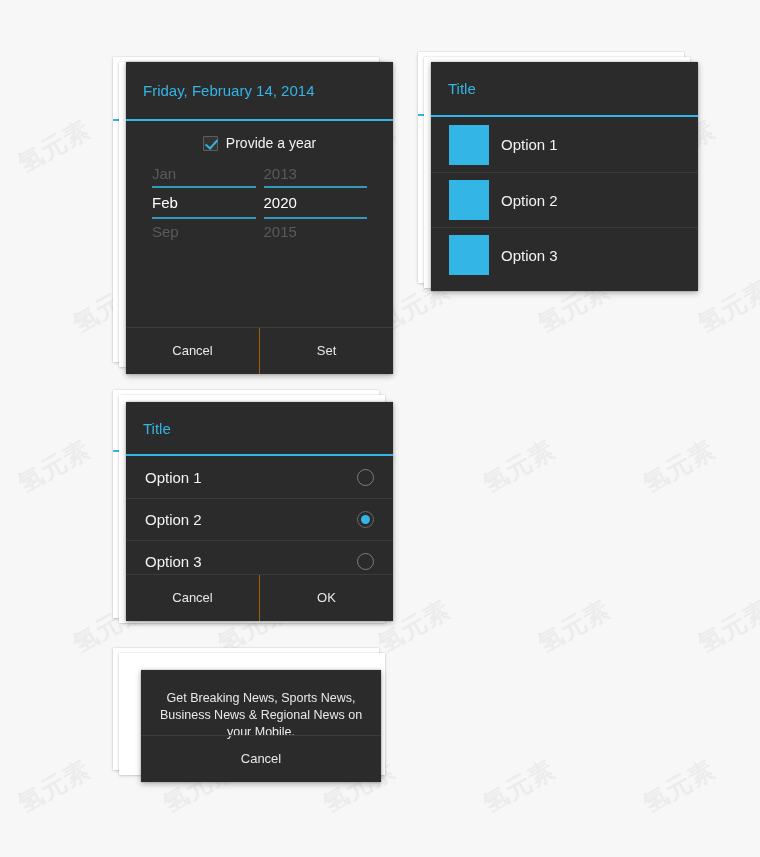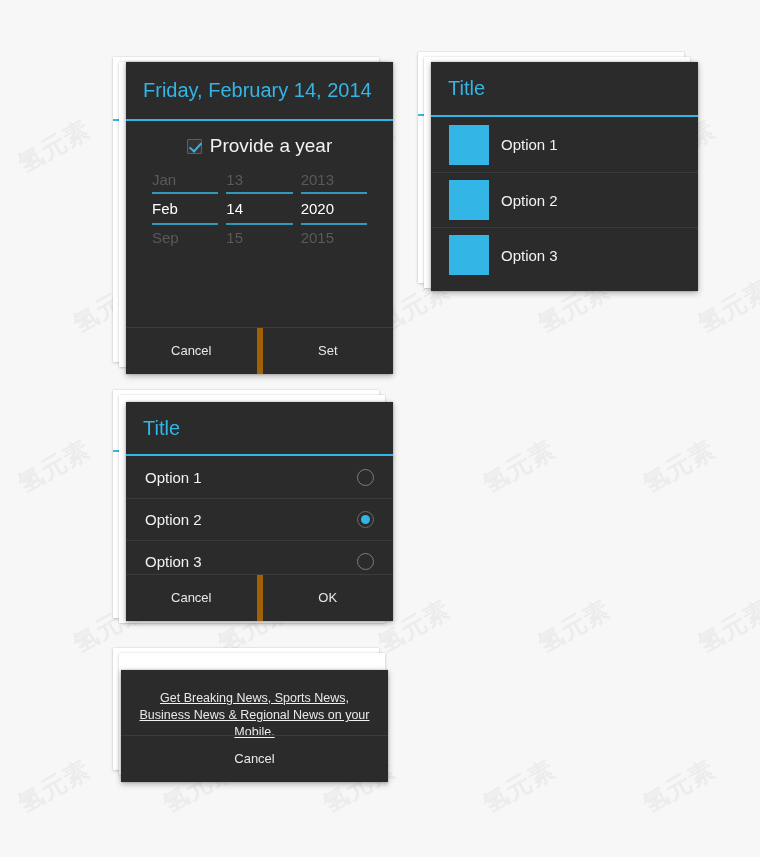--- a/index.html
+++ b/index.html
@@ -55,21 +55,21 @@
     position: absolute;
     background: #2b2b2b;
     box-shadow: 0 2px 6px rgba(0,0,0,0.30), 0 0 2px rgba(0,0,0,0.25);
     color: #f2f2f2;
     overflow: hidden;
   }
 
   
   .dlg-title {
     color: #33b5e5;
-    font-size: 20px;
+    font-size: 15px;
     padding: 7px 17px;
     display: flex;
     align-items: center;
     height: 100%;
     box-sizing: border-box;
   }
   .title-zone {
     position: relative;
     border-bottom: 2px solid #33b5e5;
     box-sizing: border-box;
@@ -100,21 +100,21 @@
     position: absolute;
     left: 4px;
     top: 0px;
     width: 5px;
     height: 10px;
     border: solid #33b5e5;
     border-width: 0 2.4px 2.4px 0;
     transform: rotate(42deg);
   }
   .cb-label {
-    font-size: 19px;
+    font-size: 14px;
     color: #f2f2f2;
   }
 
   .spinner-row {
     display: flex;
     padding: 0 22px;
   }
   .spin-col {
     flex: 1;
     position: relative;
@@ -151,21 +151,21 @@
   .btn {
     flex: 1;
     text-align: center;
     font-size: 13px;
     color: #e8e8e8;
     line-height: 46px;
     height: 46px;
     cursor: pointer;
     user-select: none;
   }
-  .btn + .btn { border-left: 6px solid #a16207; }
+  .btn + .btn { border-left: 1px solid #a16207; }
 
   
   .opt-img-row {
     display: flex;
     align-items: center;
     height: 55px;
     padding: 0 0 0 18px;
     box-sizing: border-box;
   }
   .opt-img-row + .opt-img-row { border-top: 1px solid #3a3a3a; }
@@ -277,27 +277,20 @@
       <div class="spinner-row">
 
         <div class="spin-col">
           <div class="spin-cell">Jan</div>
           <div class="spin-rule top"></div>
           <div class="spin-cell center">Feb</div>
           <div class="spin-rule bot"></div>
           <div class="spin-cell">Sep</div>
         </div>
 
-        <div class="spin-col">
-          <div class="spin-cell">13</div>
-          <div class="spin-rule top"></div>
-          <div class="spin-cell center">14</div>
-          <div class="spin-rule bot"></div>
-          <div class="spin-cell">15</div>
-        </div>
 
         <div class="spin-col">
           <div class="spin-cell">2013</div>
           <div class="spin-rule top"></div>
           <div class="spin-cell center">2020</div>
           <div class="spin-rule bot"></div>
           <div class="spin-cell">2015</div>
         </div>
 
       </div>
@@ -376,21 +369,21 @@
     </div>
 
   </div>
 </div>
 
 <div class="stack" style="left:113px; top:648px; width:290px; height:145px;">
 
   <div class="card-back" style="left:0px; top:0px; width:266px; height:122px;"></div>
   <div class="card-back" style="left:6px; top:5px; width:266px; height:122px;"></div>
 
-  <div class="dialog" style="left:8px; top:22px; width:267px; height:112px;text-decoration:underline;">
+  <div class="dialog" style="left:28px; top:22px; width:240px; height:112px;">
 
     <div class="msg-text">Get Breaking News, Sports News, Business News &amp; Regional News on your Mobile.</div>
 
     <div class="btn-bar">
       <div class="btn">Cancel</div>
     </div>
 
   </div>
 </div>
 

